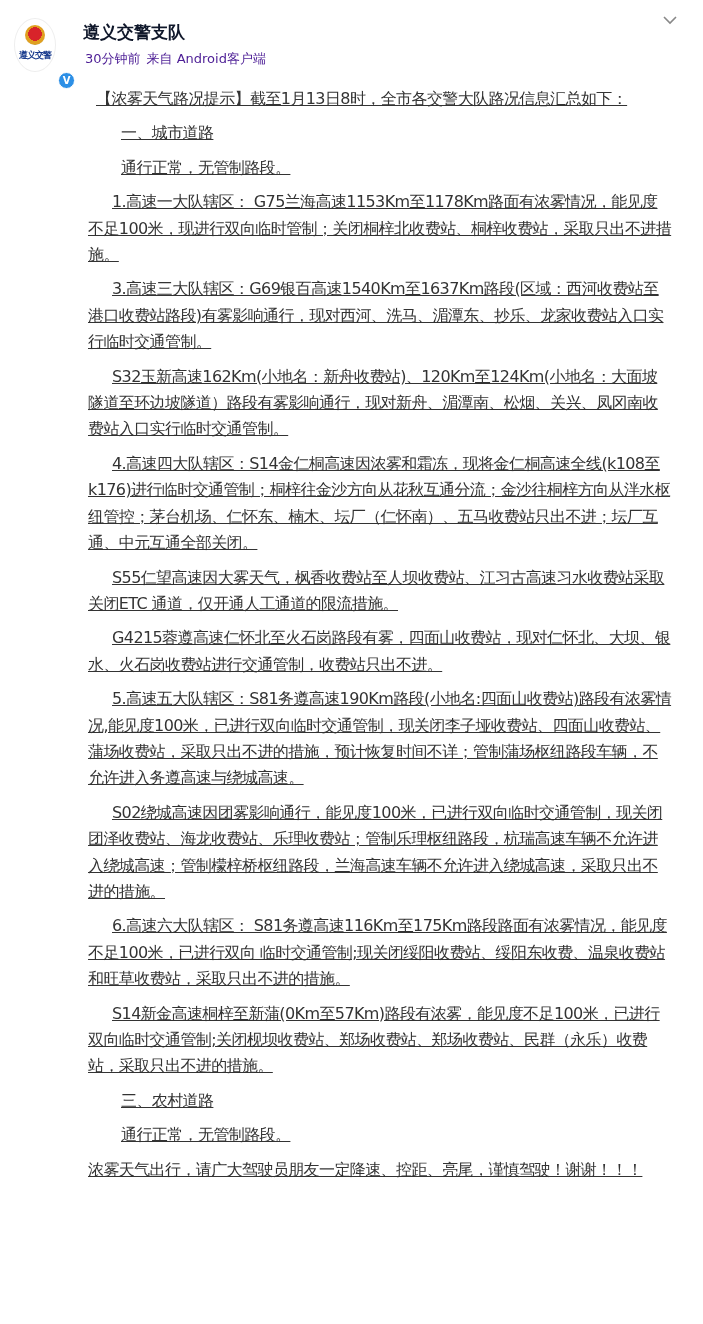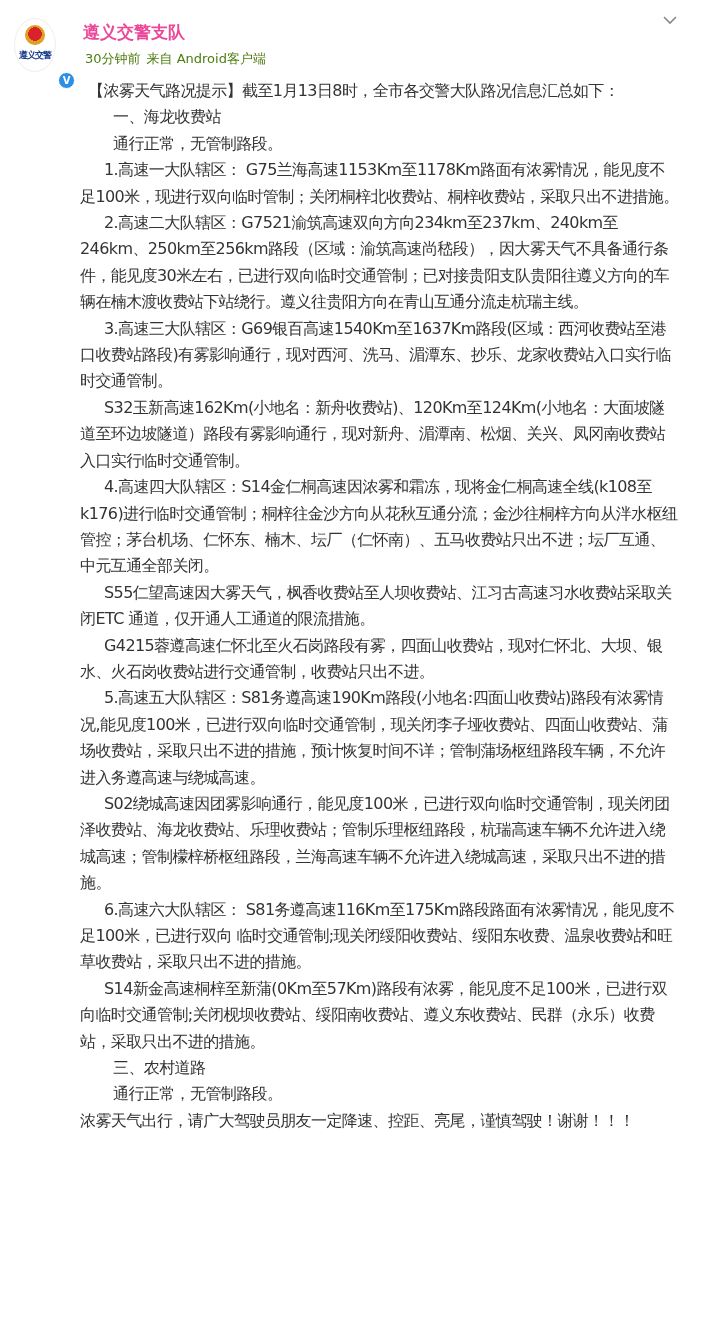--- a/index.html
+++ b/index.html
@@ -8,28 +8,28 @@
   .header { position:absolute; left:0; top:0; width:703px; height:76px; }
   .avatar { position:absolute; left:14px; top:18px; width:40px; height:52px; border-radius:50%;
             background:#ffffff; border:1px solid #eeeeee; overflow:visible; }
   .avatar .emblem { position:absolute; left:10px; top:6px; width:20px; height:20px; border-radius:50%;
             background:radial-gradient(circle at 50% 45%, #d8232a 0 45%, #e0a020 46% 70%, #c4921e 71% 100%); }
   .avatar .emblem-text { position:absolute; left:1px; top:30px; width:38px; font-size:9px; font-weight:bold;
             color:#1a3c8e; text-align:center; letter-spacing:-1px; white-space:nowrap; }
   .verified { position:absolute; left:43px; top:53px; width:15px; height:15px; border-radius:50%;
             background:#2c8fe6; border:1.5px solid #fff; color:#fff; font-size:10px; font-weight:bold;
             line-height:15px; text-align:center; }
-  .username { position:absolute; left:83px; top:21px; font-size:17px; font-weight:bold; color:#ec4899;
+  .username { position:absolute; left:83px; top:21px; font-size:17px; font-weight:bold; color:#0f172a;
             font-family:"DejaVu Sans",sans-serif; }
-  .meta { position:absolute; left:85px; top:50px; font-size:13px; color:#4d7c0f; }
+  .meta { position:absolute; left:85px; top:50px; font-size:13px; color:#4c1d95; }
   .meta span { margin-right:6px; }
   .chevron { position:absolute; left:662px; top:14px; width:16px; height:12px; }
   .post { position:absolute; left:80px; top:78px; width:600px; font-size:16px; line-height:26.4px;
           color:#333333; font-family:"DejaVu Sans",sans-serif; letter-spacing:-0.6px; }
-  .post p { margin:0; }
+  .post p { margin:8px;text-decoration:underline; }
   .lead { padding-left:8px; }
   .sec { padding-left:33px; }
   .par { text-indent:24px; }
   .closing { padding-left:0; }
 </style>
 </head>
 <body>
 
 <div class="header">
   <div class="avatar">
@@ -41,29 +41,28 @@
   <div class="meta">
     <span>30分钟前</span><span>来自 Android客户端</span>
   </div>
   <svg class="chevron" viewBox="0 0 16 12">
     <polyline points="2,3 8,9 14,3" fill="none" stroke="#888888" stroke-width="1.6"></polyline>
   </svg>
 </div>
 
 <div class="post">
   <p class="lead">【浓雾天气路况提示】截至1月13日8时，全市各交警大队路况信息汇总如下：</p>
-  <p class="sec">一、海龙收费站</p>
+  <p class="sec">一、城市道路</p>
   <p class="sec">通行正常，无管制路段。</p>
   <p class="par">1.高速一大队辖区： G75兰海高速1153Km至1178Km路面有浓雾情况，能见度不足100米，现进行双向临时管制；关闭桐梓北收费站、桐梓收费站，采取只出不进措施。</p>
-  <p class="par">2.高速二大队辖区：G7521渝筑高速双向方向234km至237km、240km至246km、250km至256km路段（区域：渝筑高速尚嵇段），因大雾天气不具备通行条件，能见度30米左右，已进行双向临时交通管制；已对接贵阳支队贵阳往遵义方向的车辆在楠木渡收费站下站绕行。遵义往贵阳方向在青山互通分流走杭瑞主线。</p>
   <p class="par">3.高速三大队辖区：G69银百高速1540Km至1637Km路段(区域：西河收费站至港口收费站路段)有雾影响通行，现对西河、洗马、湄潭东、抄乐、龙家收费站入口实行临时交通管制。</p>
   <p class="par">S32玉新高速162Km(小地名：新舟收费站)、120Km至124Km(小地名：大面坡隧道至环边坡隧道）路段有雾影响通行，现对新舟、湄潭南、松烟、关兴、凤冈南收费站入口实行临时交通管制。</p>
   <p class="par">4.高速四大队辖区：S14金仁桐高速因浓雾和霜冻，现将金仁桐高速全线(k108至k176)进行临时交通管制；桐梓往金沙方向从花秋互通分流；金沙往桐梓方向从泮水枢纽管控；茅台机场、仁怀东、楠木、坛厂（仁怀南）、五马收费站只出不进；坛厂互通、中元互通全部关闭。</p>
   <p class="par">S55仁望高速因大雾天气，枫香收费站至人坝收费站、江习古高速习水收费站采取关闭ETC 通道，仅开通人工通道的限流措施。</p>
   <p class="par">G4215蓉遵高速仁怀北至火石岗路段有雾，四面山收费站，现对仁怀北、大坝、银水、火石岗收费站进行交通管制，收费站只出不进。</p>
   <p class="par">5.高速五大队辖区：S81务遵高速190Km路段(小地名:四面山收费站)路段有浓雾情况,能见度100米，已进行双向临时交通管制，现关闭李子垭收费站、四面山收费站、蒲场收费站，采取只出不进的措施，预计恢复时间不详；管制蒲场枢纽路段车辆，不允许进入务遵高速与绕城高速。</p>
   <p class="par">S02绕城高速因团雾影响通行，能见度100米，已进行双向临时交通管制，现关闭团泽收费站、海龙收费站、乐理收费站；管制乐理枢纽路段，杭瑞高速车辆不允许进入绕城高速；管制檬梓桥枢纽路段，兰海高速车辆不允许进入绕城高速，采取只出不进的措施。</p>
   <p class="par">6.高速六大队辖区： S81务遵高速116Km至175Km路段路面有浓雾情况，能见度不足100米，已进行双向 临时交通管制;现关闭绥阳收费站、绥阳东收费、温泉收费站和旺草收费站，采取只出不进的措施。</p>
-  <p class="par">S14新金高速桐梓至新蒲(0Km至57Km)路段有浓雾，能见度不足100米，已进行双向临时交通管制;关闭枧坝收费站、绥阳南收费站、遵义东收费站、民群（永乐）收费站，采取只出不进的措施。</p>
+  <p class="par">S14新金高速桐梓至新蒲(0Km至57Km)路段有浓雾，能见度不足100米，已进行双向临时交通管制;关闭枧坝收费站、郑场收费站、郑场收费站、民群（永乐）收费站，采取只出不进的措施。</p>
   <p class="sec">三、农村道路</p>
   <p class="sec">通行正常，无管制路段。</p>
   <p class="closing">浓雾天气出行，请广大驾驶员朋友一定降速、控距、亮尾，谨慎驾驶！谢谢！！！</p>
 </div>
 
 </body></html>

